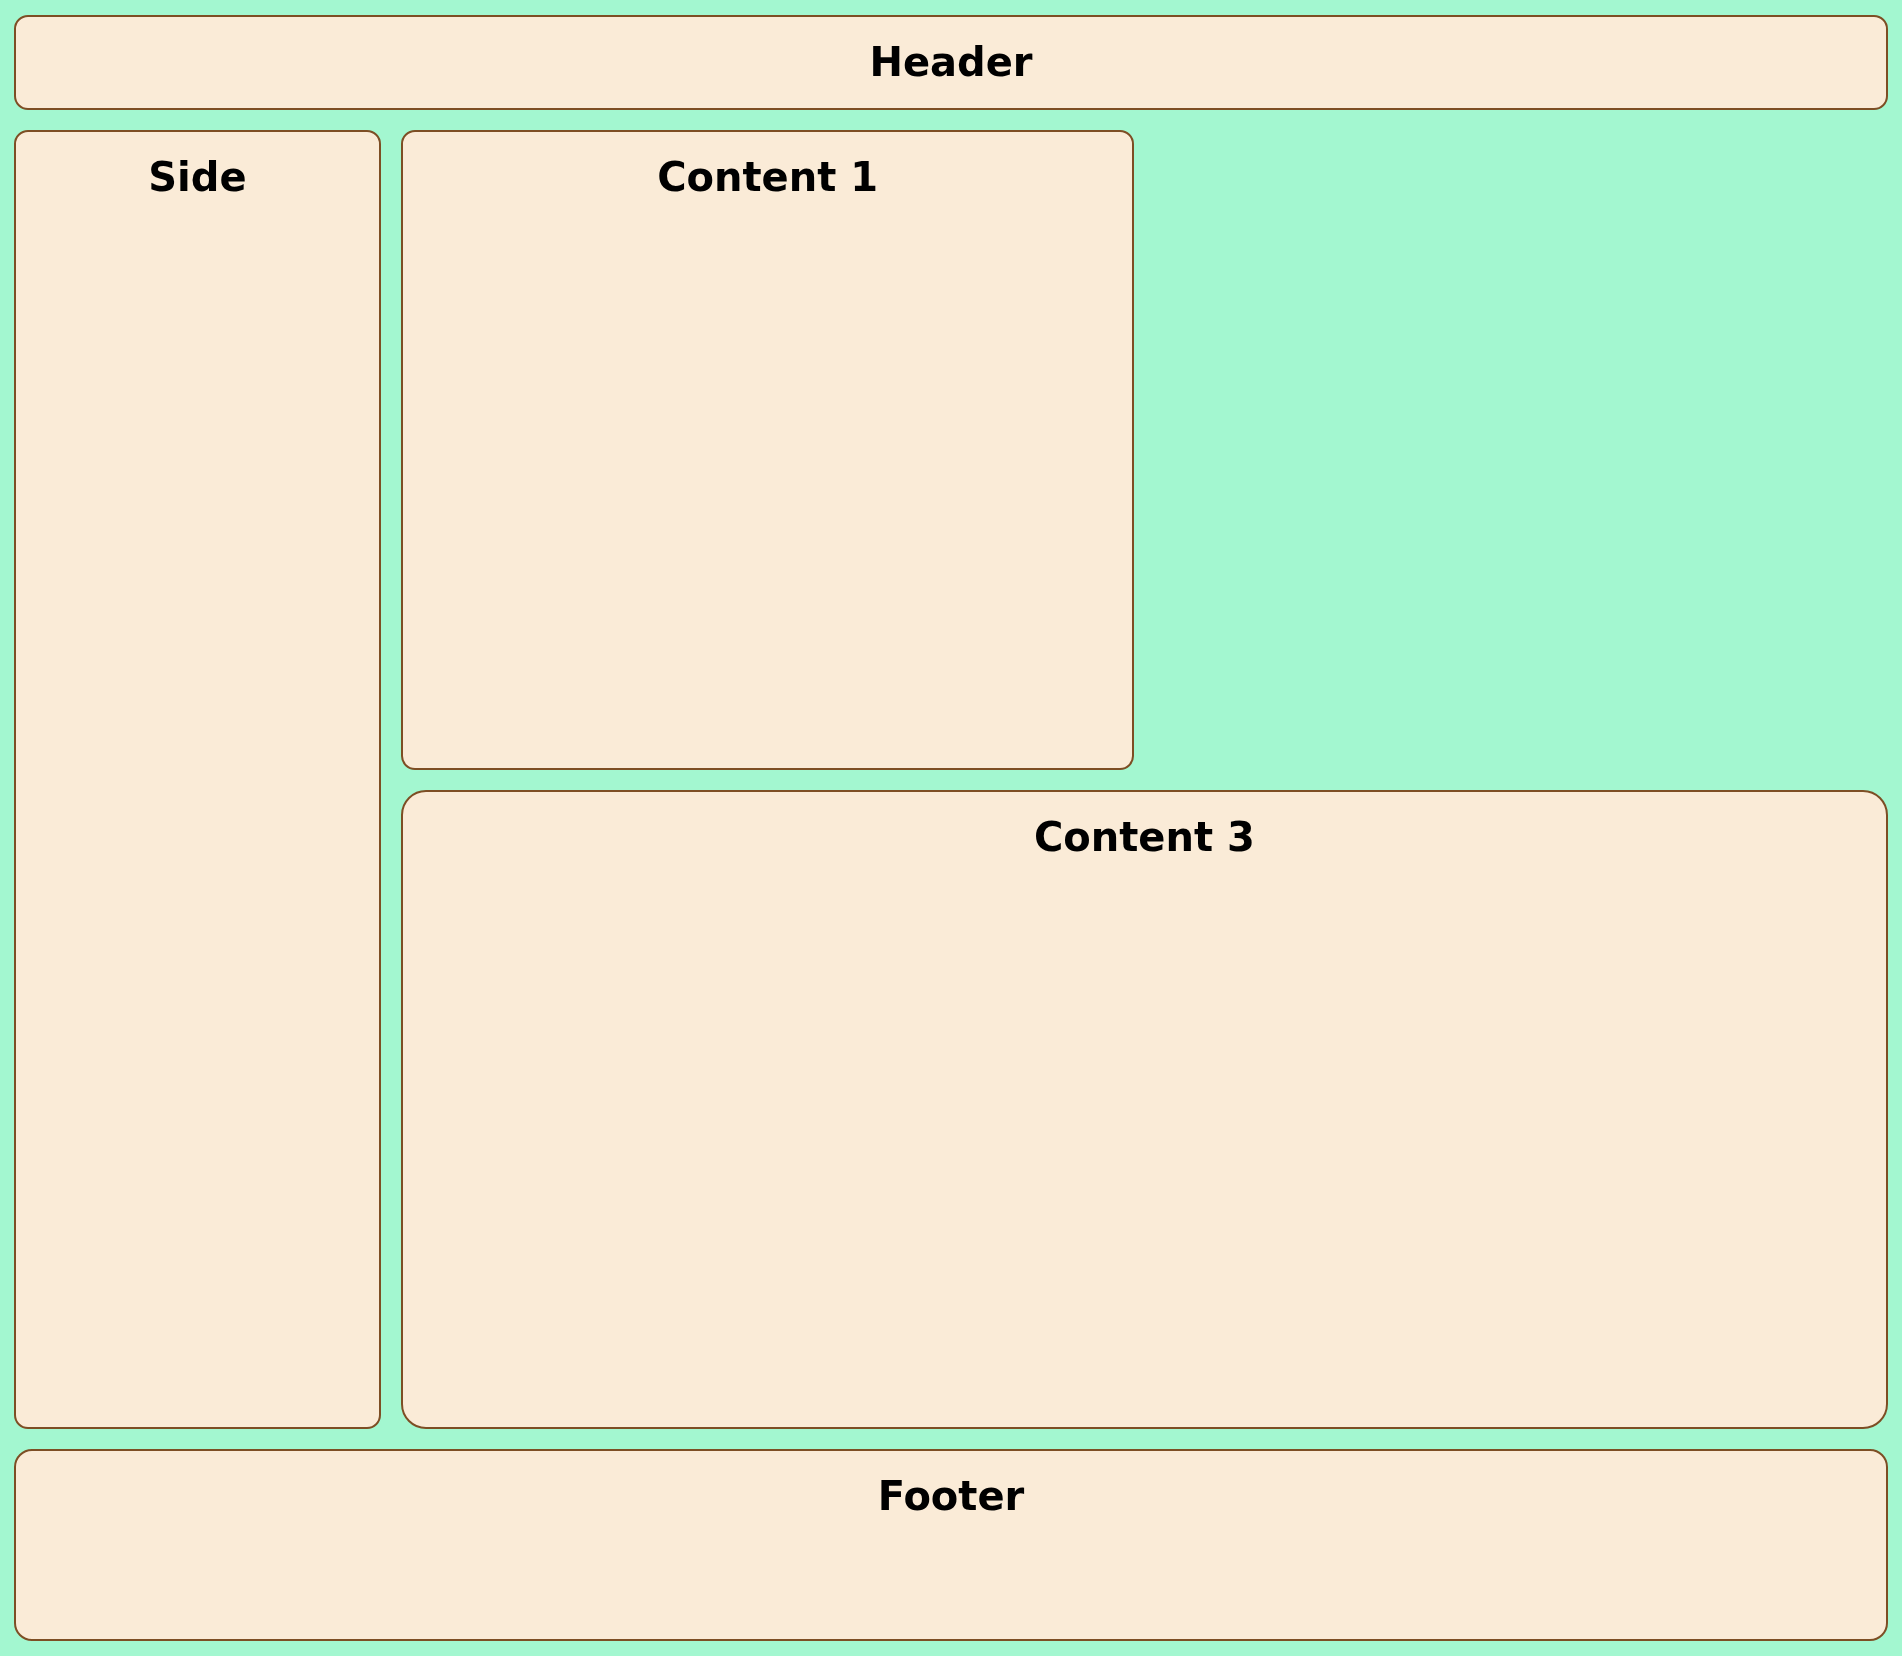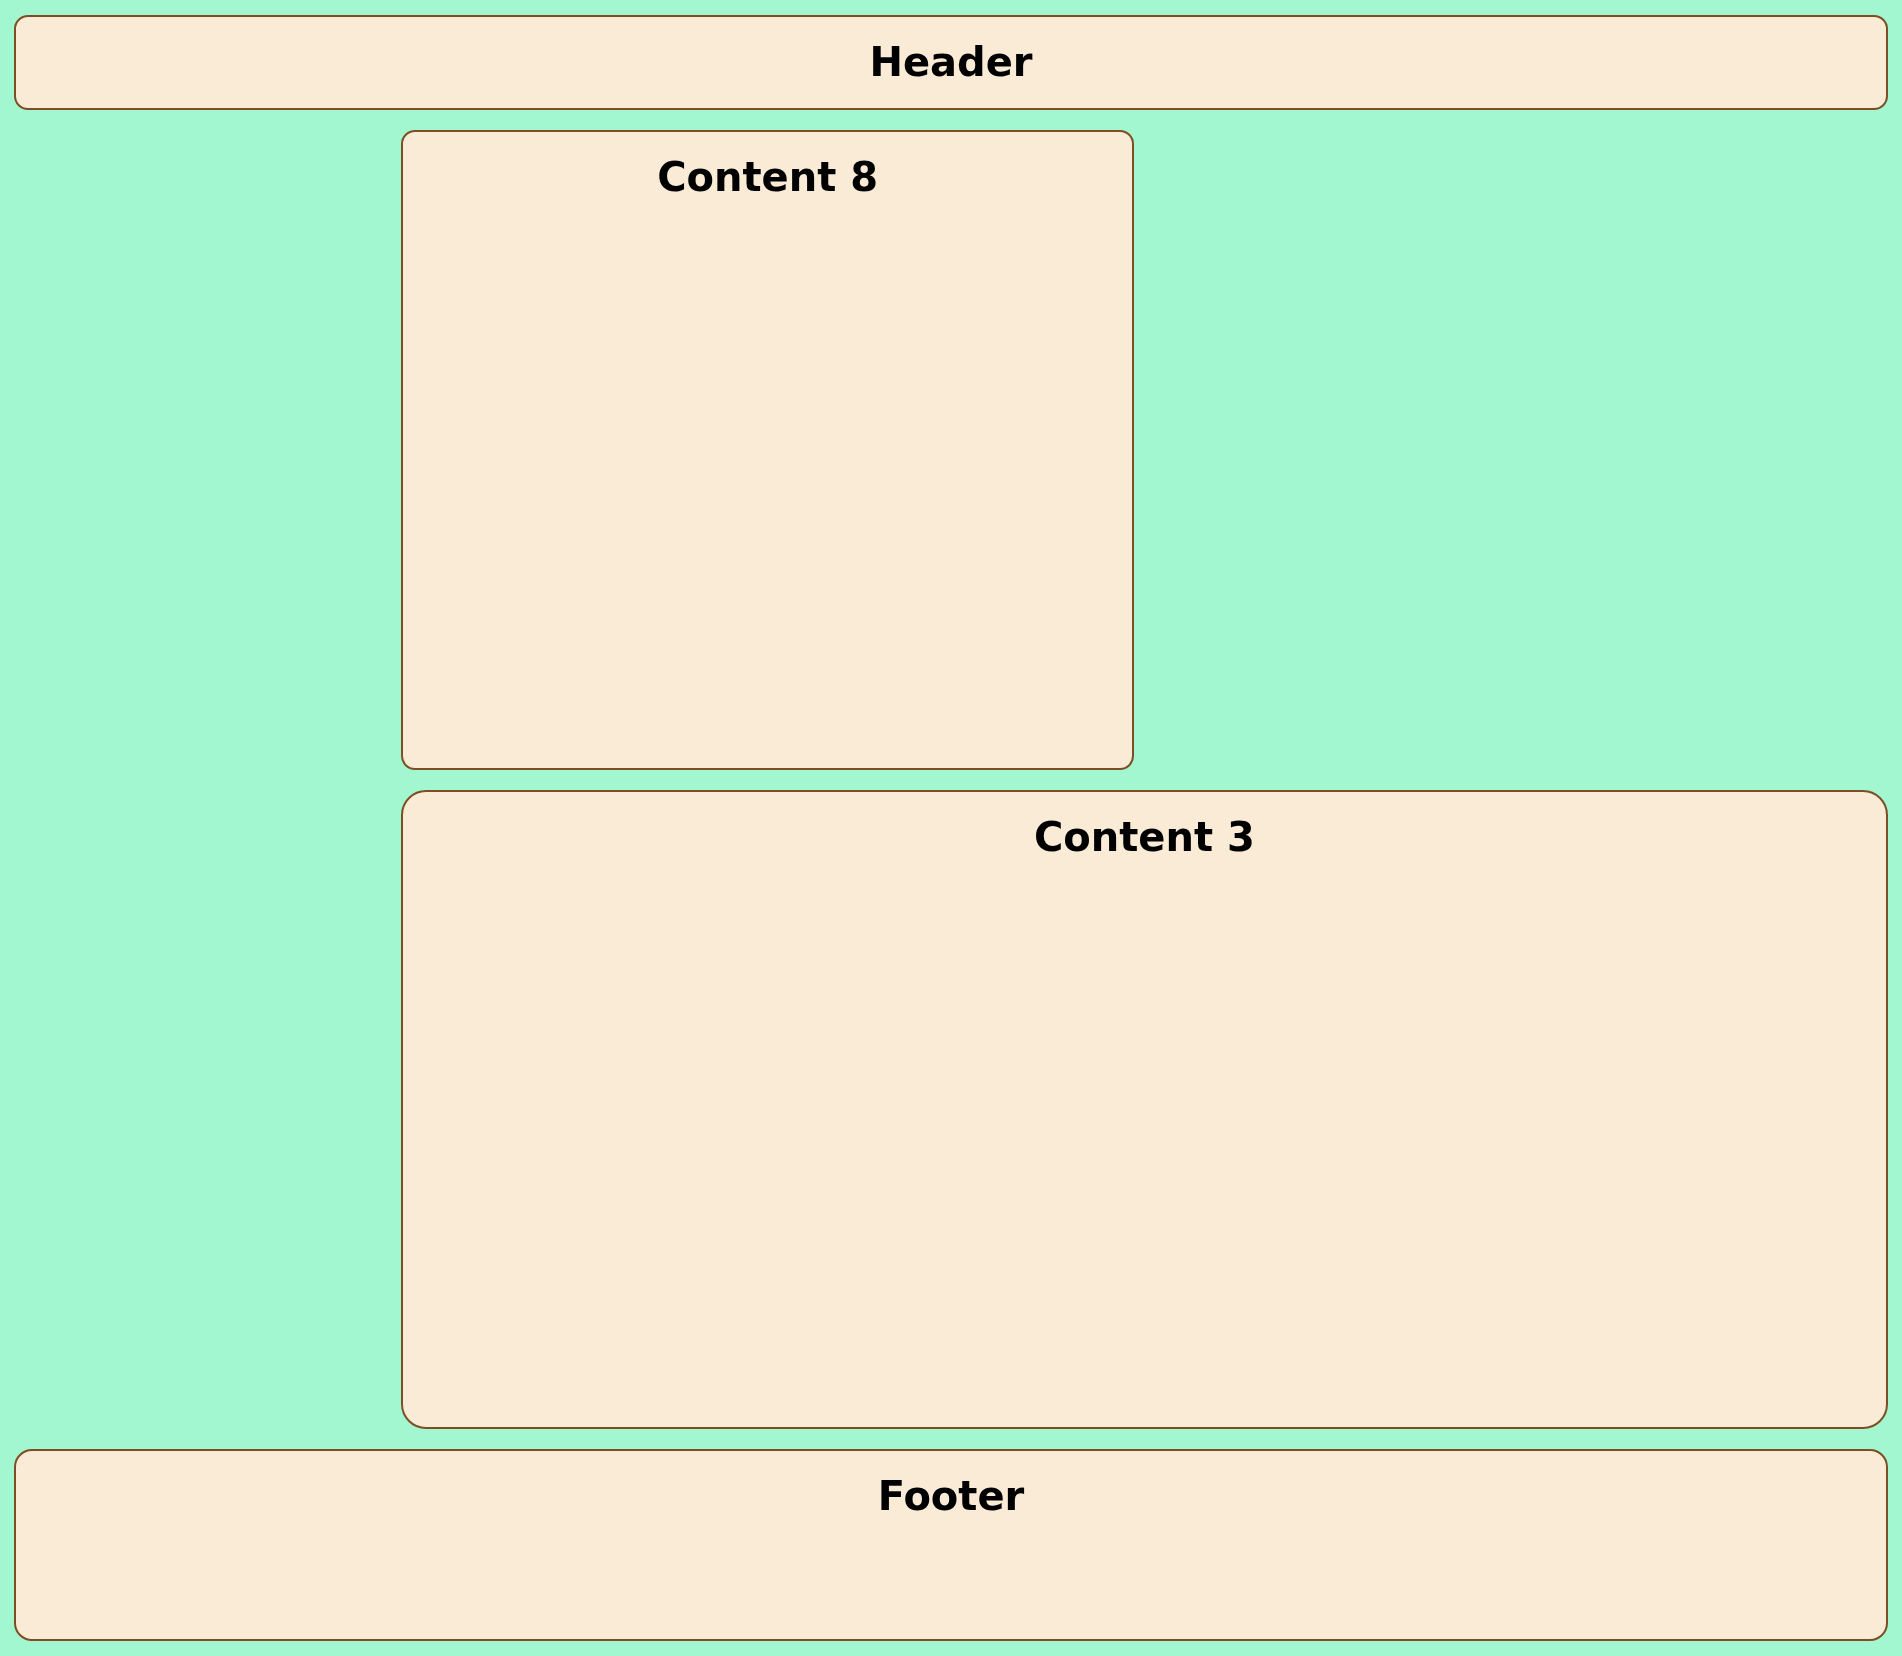--- a/index.html
+++ b/index.html
@@ -52,23 +52,26 @@
 </style>
 </head>
 <body>
 
 <div class="grid-container">
 
   <div class="panel area-header">
     <div class="panel-title">Header</div>
   </div>
 
+  <div class="panel area-side">
+    <div class="panel-title">Side</div>
+  </div>
 
   <div class="panel area-c1">
-    <div class="panel-title">Content 8</div>
+    <div class="panel-title">Content 1</div>
   </div>
 
 
   <div class="panel area-c3">
     <div class="panel-title">Content 3</div>
   </div>
 
   <div class="panel area-footer">
     <div class="panel-title">Footer</div>
   </div>

